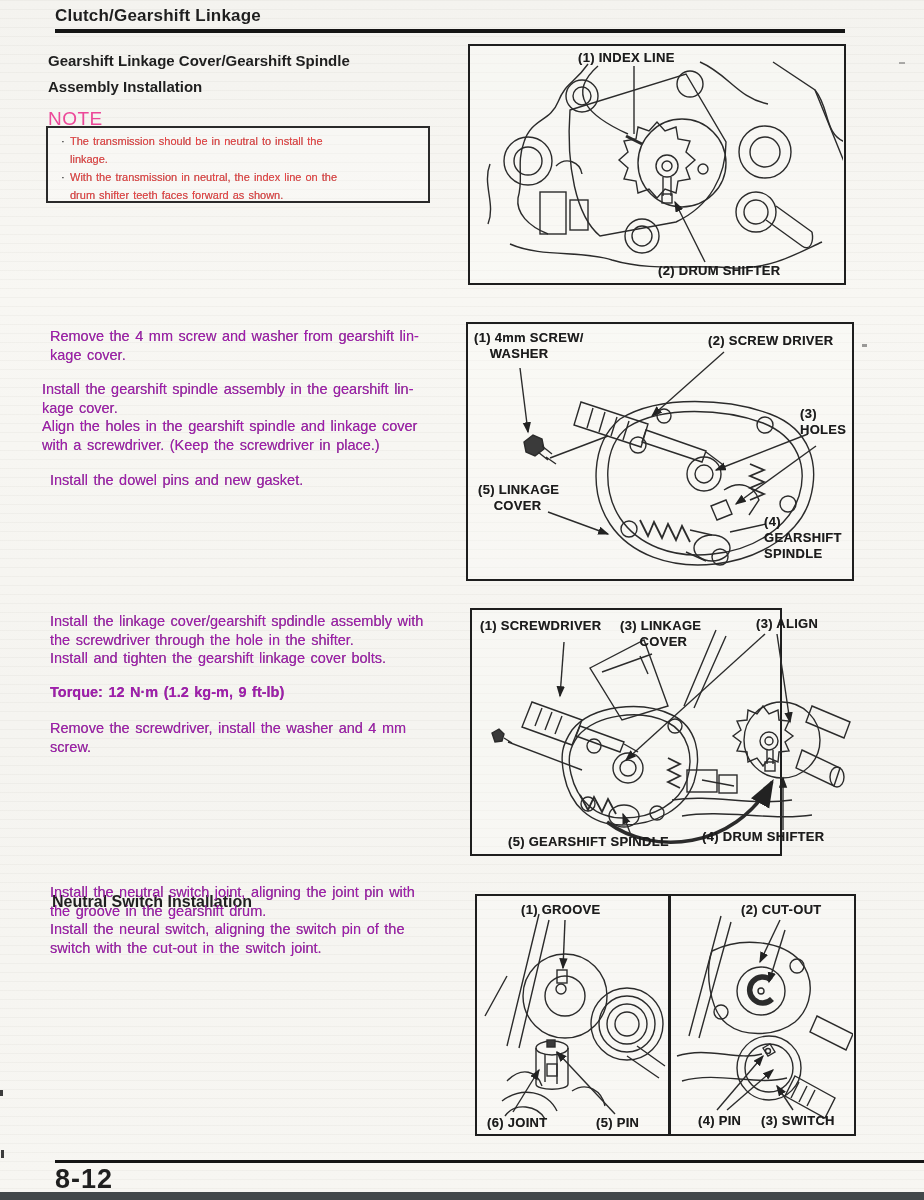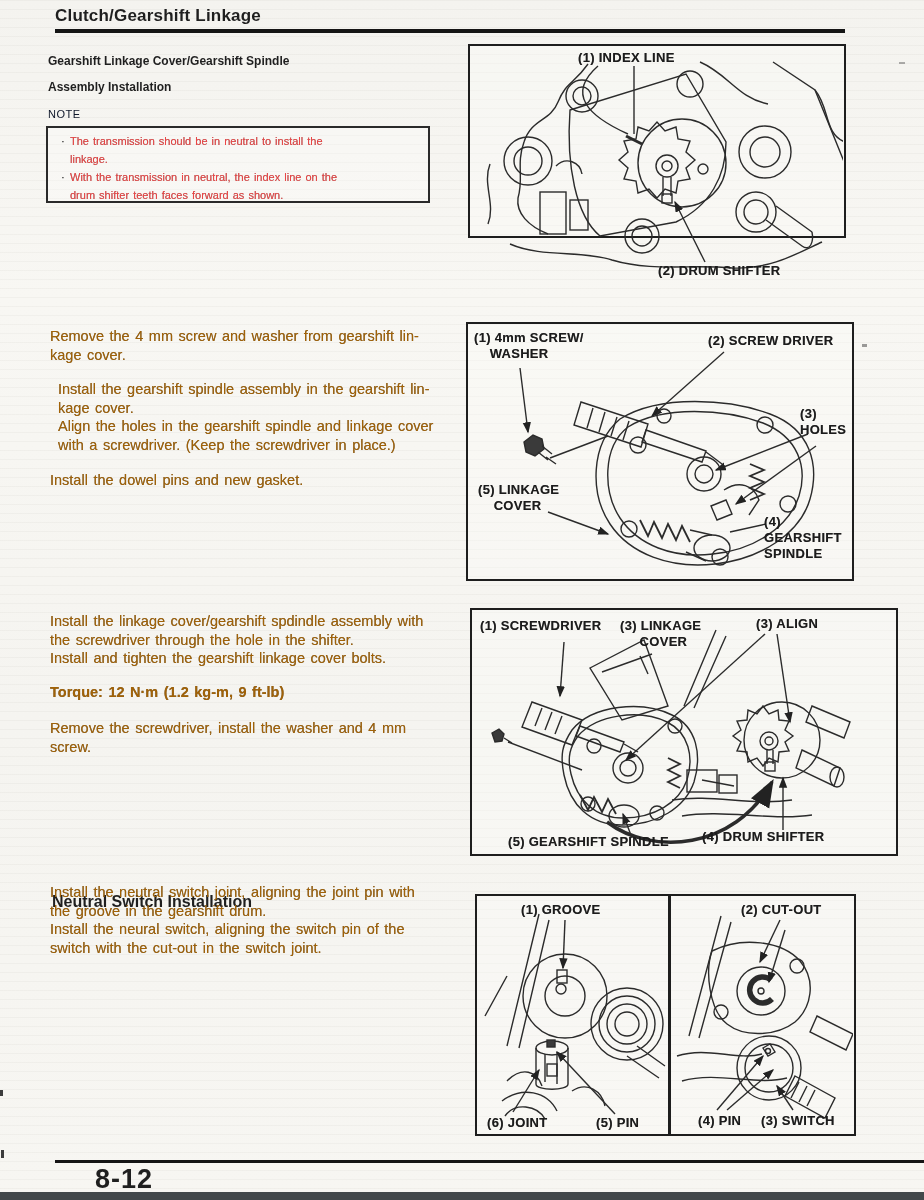--- a/index.html
+++ b/index.html
@@ -7,37 +7,37 @@
     width:924px;height:1200px;position:relative;overflow:hidden;
     background:linear-gradient(180deg,#f4f3ef 0%,#f8f7f3 25%,#f5f4f0 60%,#f7f6f2 100%);
     font-family:"Liberation Sans", sans-serif;color:#1f1f1f;
   }
   .streaks{position:absolute;inset:0;pointer-events:none;
     background:repeating-linear-gradient(180deg,rgba(120,118,110,0.05) 0 1px,transparent 1px 9px);
     mix-blend-mode:multiply;}
   .abs{position:absolute;}
   .hdr{font-size:17px;font-weight:700;letter-spacing:.2px;}
   .rule{background:#151515;}
-  .sec-title{font-size:12px;font-weight:700;line-height:26px;white-space:pre-line;}
+  .sec-title{font-size:15px;font-weight:700;line-height:26px;white-space:pre-line;}
   .para{font-size:14.5px;line-height:18.5px;white-space:pre-line;width:420px;
-    word-spacing:1.5px;color:#a16207;text-shadow:0 0 .4px rgba(20,20,20,.55);}
+    word-spacing:1.5px;color:#a21caf;text-shadow:0 0 .4px rgba(20,20,20,.55);}
   .bold{font-weight:700;}
-  .note-label{font-size:11px;letter-spacing:.5px;color:#0f172a;}
+  .note-label{font-size:19px;letter-spacing:.5px;color:#ec4899;}
   .note-box{border:2px solid #2a2a2a;width:384px;height:77px;box-sizing:border-box;
     padding:4px 6px 2px 8px;background:rgba(255,255,255,0.25);}
   .note-row{display:flex;}
   .note-marker{width:14px;text-align:center;font-size:13px;line-height:18px;flex:0 0 14px;}
   .note-text{font-size:11px;line-height:18px;white-space:pre-line;word-spacing:1px;
     color:#ef4444;text-shadow:0 0 .4px rgba(20,20,20,.5);}
   .figure{border:2.5px solid #1e1e1e;box-sizing:border-box;background:rgba(252,251,248,0.35);}
   .fl{position:absolute;font-size:13px;font-weight:700;line-height:16px;white-space:pre;
     letter-spacing:.3px;color:#1c1c1c;text-shadow:0 0 .4px rgba(20,20,20,.5);}
   .fig-svg{position:absolute;left:0;top:0;}
   .divider{position:absolute;background:#1e1e1e;}
-  .pagenum{font-size:27px;font-weight:700;letter-spacing:1px;margin-left:40px;}
+  .pagenum{font-size:27px;font-weight:700;letter-spacing:1px;}
   .bottombar{background:#43484b;}
   .speck{background:#3c3c3c;position:absolute;}
   svg path, svg circle, svg ellipse, svg polyline, svg polygon, svg line{vector-effect:non-scaling-stroke;}
 </style>
 </head>
 <body>
 
 <div class="streaks"></div>
 
 <div class="abs hdr" style="left:55px;top:6px;">Clutch/Gearshift Linkage</div>
@@ -56,39 +56,39 @@
   </div>
   <div class="note-row">
     <div class="note-marker">·</div>
     <div class="note-text">With the transmission in neutral, the index line on the
 drum shifter teeth faces forward as shown.</div>
   </div>
 </div>
 
 <div class="abs para" style="left:50px;top:327px;">Remove the 4 mm screw and washer from gearshift lin-
 kage cover.</div>
-<div class="abs para" style="left:58px;top:380px;">Install the gearshift spindle assembly in the gearshift lin-
+<div class="abs para" style="left:42px;top:380px;">Install the gearshift spindle assembly in the gearshift lin-
 kage cover.
 Align the holes in the gearshift spindle and linkage cover
 with a screwdriver. (Keep the screwdriver in place.)</div>
 <div class="abs para" style="left:50px;top:471px;">Install the dowel pins and new gasket.</div>
 <div class="abs para" style="left:50px;top:612px;">Install the linkage cover/gearshift spdindle assembly with
 the screwdriver through the hole in the shifter.
 Install and tighten the gearshift linkage cover bolts.</div>
 <div class="abs para bold" style="left:50px;top:683px;">Torque: 12 N·m (1.2 kg-m, 9 ft-lb)</div>
 <div class="abs para" style="left:50px;top:719px;">Remove the screwdriver, install the washer and 4 mm
 screw.</div>
 
 <div class="abs sec-title" style="left:52px;top:889px;font-size:16px;">Neutral Switch Installation</div>
 <div class="abs para" style="left:50px;top:883px;">Install the neutral switch joint, aligning the joint pin with
 the groove in the gearshift drum.
 Install the neural switch, aligning the switch pin of the
 switch with the cut-out in the switch joint.</div>
 
-<div class="abs figure" style="left:468px;top:44px;width:378px;height:194px;">
+<div class="abs figure" style="left:468px;top:44px;width:378px;height:241px;">
   <svg class="fig-svg" width="373" height="236" viewBox="0 0 373 236" fill="none" stroke="#2b2b2b" stroke-width="1.4">
     <defs>
       <marker id="ah1" markerWidth="9" markerHeight="8" refX="7" refY="3" orient="auto">
         <path d="M0,0 L8,3 L0,6 Z" fill="#222" stroke="none"></path>
       </marker>
     </defs>
     <g>
       <path d="M118,18 C104,38 96,36 88,56 C80,76 62,72 54,96 C46,118 54,132 48,152 C46,167 58,180 78,188"></path>
       <path d="M230,16 C258,28 268,52 298,58"></path>
       <path d="M303,16 L345,44 L375,118"></path>
@@ -184,21 +184,21 @@
   <div class="fl" style="left:240px;top:9px;">(2) SCREW DRIVER</div>
   <div class="fl" style="left:332px;top:82px;">(3)
 HOLES</div>
   <div class="fl" style="left:10px;top:158px;">(5) LINKAGE
     COVER</div>
   <div class="fl" style="left:296px;top:190px;">(4)
 GEARSHIFT
 SPINDLE</div>
 </div>
 
-<div class="abs figure" style="left:470px;top:608px;width:428px;height:248px;">
+<div class="abs figure" style="left:470px;top:608px;width:312px;height:248px;">
   <svg class="fig-svg" width="379" height="243" viewBox="0 0 379 243" fill="none" stroke="#2b2b2b" stroke-width="1.4">
     <defs>
       <marker id="ah3" markerWidth="9" markerHeight="8" refX="7" refY="3" orient="auto">
         <path d="M0,0 L8,3 L0,6 Z" fill="#222" stroke="none"></path>
       </marker>
     </defs>
     <g>
       <path d="M60,92 L110,110 L100,135 L50,117 Z"></path>
       <path d="M70,98 L63,116 M80,102 L73,120 M90,106 L83,124"></path>
       <path d="M108,116 L152,132 L148,142 L104,126 Z"></path>

